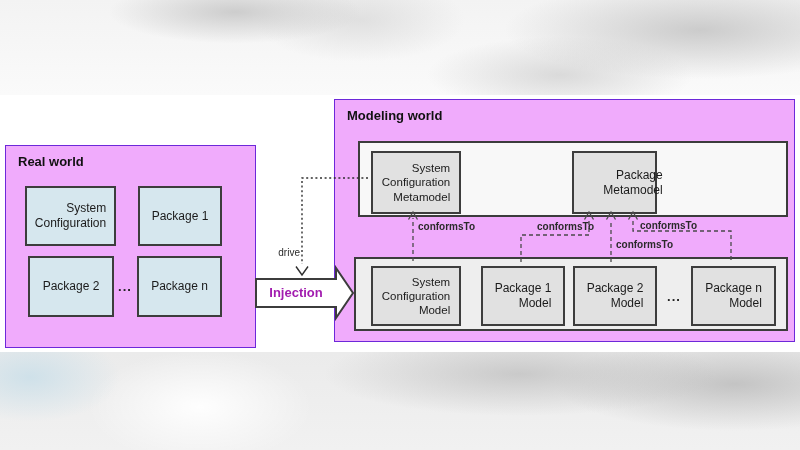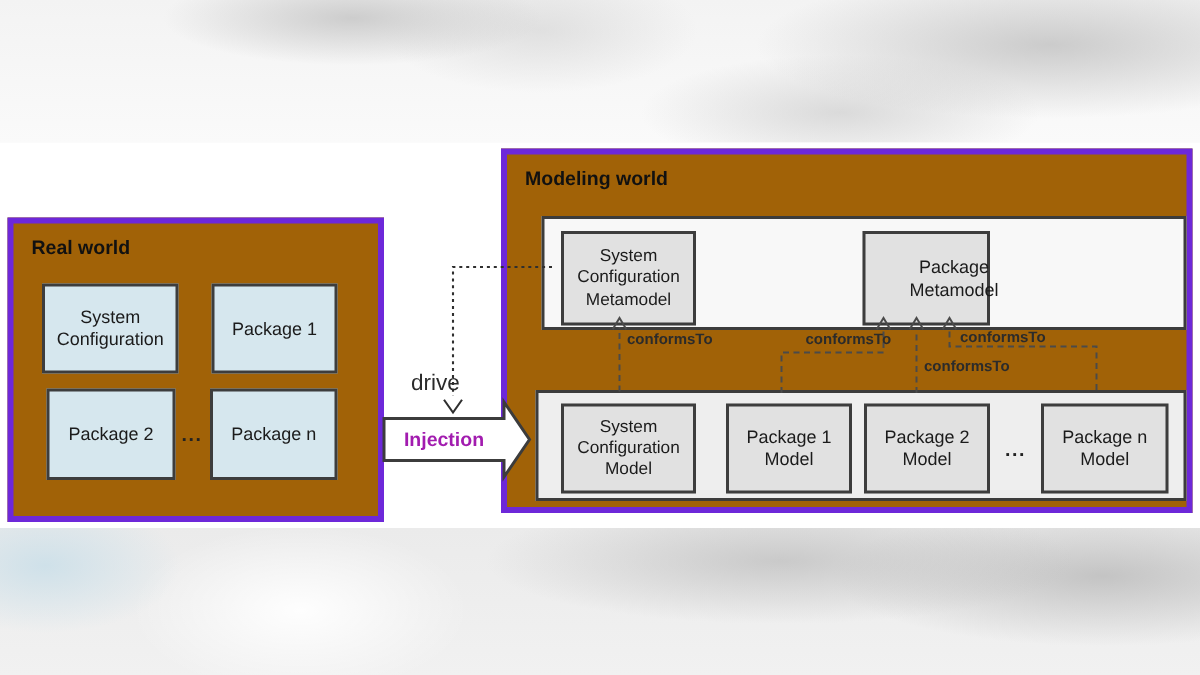--- a/index.html
+++ b/index.html
@@ -22,43 +22,43 @@
     position:absolute;left:0;top:352px;width:800px;height:98px;
     background:
       radial-gradient(120px 60px at 30px 25px, rgba(205,224,233,.95), transparent 75%),
       radial-gradient(150px 75px at 200px 55px, rgba(255,255,255,.95), transparent 75%),
       radial-gradient(280px 60px at 520px 22px, rgba(183,183,183,.65), transparent 70%),
       radial-gradient(250px 65px at 735px 32px, rgba(178,178,178,.7), transparent 72%),
       linear-gradient(#ebebeb,#f1f1f1);
   }
   .slide{position:absolute;left:0;top:95px;width:800px;height:257px;background:#ffffff;}
 
-  .panel{position:absolute;background:#a16207;border:4px solid #6d28d9;box-sizing:border-box;}
+  .panel{position:absolute;background:#f0abfc;border:1px solid #6d28d9;box-sizing:border-box;}
   .panel-title{position:absolute;left:12px;top:8px;font-size:13px;font-weight:bold;color:#111;}
 
   .node{
     position:absolute;box-sizing:border-box;border:2px solid #3d3d3d;
-    display:flex;align-items:center;justify-content:center;text-align:center;
+    display:flex;align-items:center;justify-content:center;text-align:right;
     font-size:12px;line-height:1.22;color:#1b1b1b;white-space:pre-line;padding:2px;
   }
   .blue{background:#d6e7ee;}
   .gray{background:#e1e1e1;}
 
   .layer{position:absolute;box-sizing:border-box;border:2px solid #3c3c3c;}
   .layer.meta{background:#f8f8f8;}
   .layer.models{background:#eeeeee;}
 
   .dots{
     position:absolute;display:flex;align-items:center;justify-content:center;
     font-size:13px;font-weight:bold;color:#222;letter-spacing:1px;
   }
 
   .rel-label{position:absolute;font-size:10px;color:#2b2b2b;white-space:nowrap;font-weight:bold;}
   .drive-label{position:absolute;left:274px;top:247px;width:26px;text-align:right;
-    font-size:15px;color:#2b2b2b;}
+    font-size:10px;color:#2b2b2b;}
   .injection-label{position:absolute;left:257px;top:285px;width:78px;text-align:center;
     font-size:13px;font-weight:bold;color:#a21caf;}
 
   svg.overlay{position:absolute;left:0;top:0;pointer-events:none;}
 </style>
 </head>
 <body>
 
 <div id="canvas">
 

